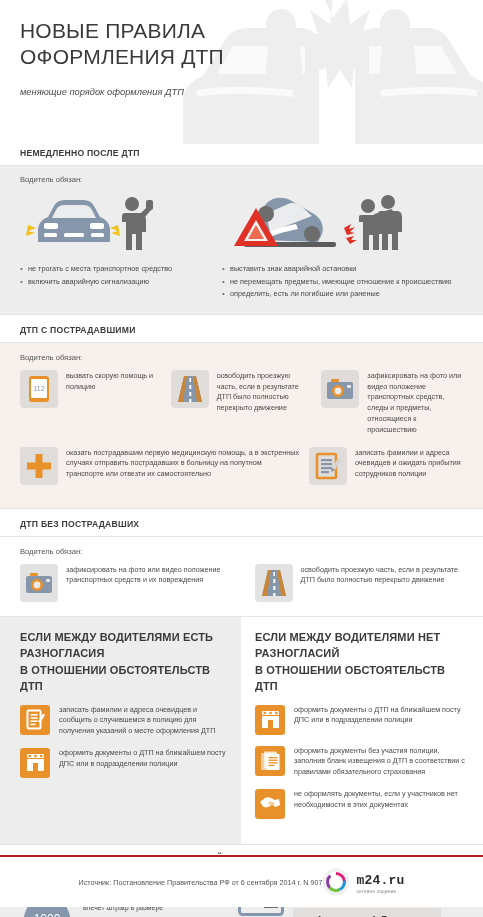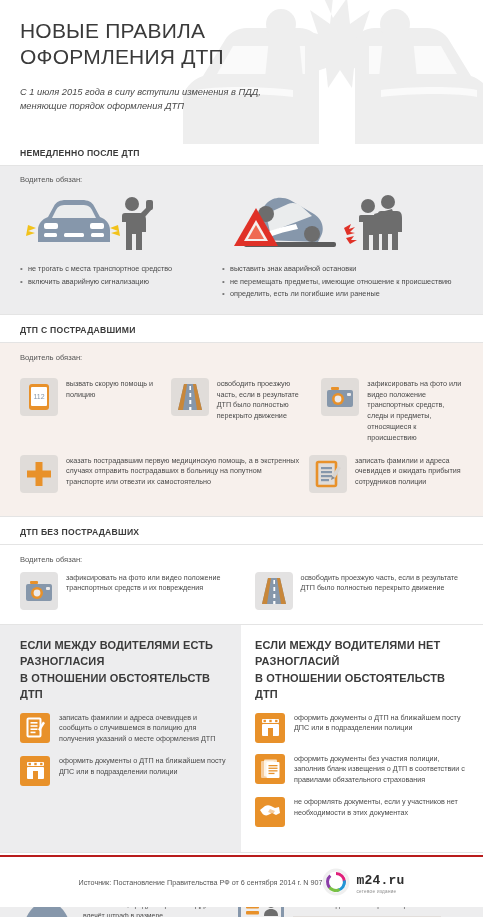--- a/index.html
+++ b/index.html
@@ -53,21 +53,21 @@
     position: relative; padding-left: 8px; margin-bottom: 2px;
   }
   .bullet::before {
     content: "•"; position: absolute; left: 0; top: -1px; color: #777; font-size: 8px;
   }
 
   
   .block-vic { background: #f7f0ec; padding: 10px 0 12px 0; }
   .vic-row { display: flex; padding: 0 20px; gap: 9px; margin-bottom: 11px; }
   .vic-item { display: flex; gap: 8px; }
-  .vic-item.w3 { flex: 1 1 0; margin-top: 8px; }
+  .vic-item.w3 { flex: 1 1 0; }
   .vic-item.wide { flex: 0 0 280px; }
   .vic-item.narrow { flex: 1 1 0; }
   .icon-tile {
     width: 38px; height: 38px; flex: 0 0 38px; border-radius: 4px;
     background: #e0dcd9; display: flex; align-items: center; justify-content: center;
   }
   .icon-tile.plain { background: #e3e2e2; }
   .item-text { font-size: 7.2px; line-height: 1.5; color: #4a4a4a; padding-top: 1px; }
 
   
@@ -136,21 +136,20 @@
         <path d="M208 96 C238 92 288 92 304 96 L304 103 C288 99 238 99 208 103 Z" fill="#fafafa"></path>
         <circle cx="222" cy="30" r="15"></circle>
         <path d="M210 44 L240 44 L244 84 L206 84 Z"></path>
       </g>
     </svg>
     <div class="header-title">
       <div>НОВЫЕ ПРАВИЛА</div>
       <div>ОФОРМЛЕНИЯ ДТП</div>
     </div>
     <div class="header-sub">
-      <div>С 1 июля 2015 года в силу вступили изменения в ПДД,</div>
       <div>меняющие порядок оформления ДТП</div>
     </div>
   </div>
 
   <div class="sec-head">НЕМЕДЛЕННО ПОСЛЕ ДТП</div>
   <div class="divider"></div>
 
   <div class="block-imm">
     <div class="sec-lead">Водитель обязан:</div>
     <div class="imm-cols">

